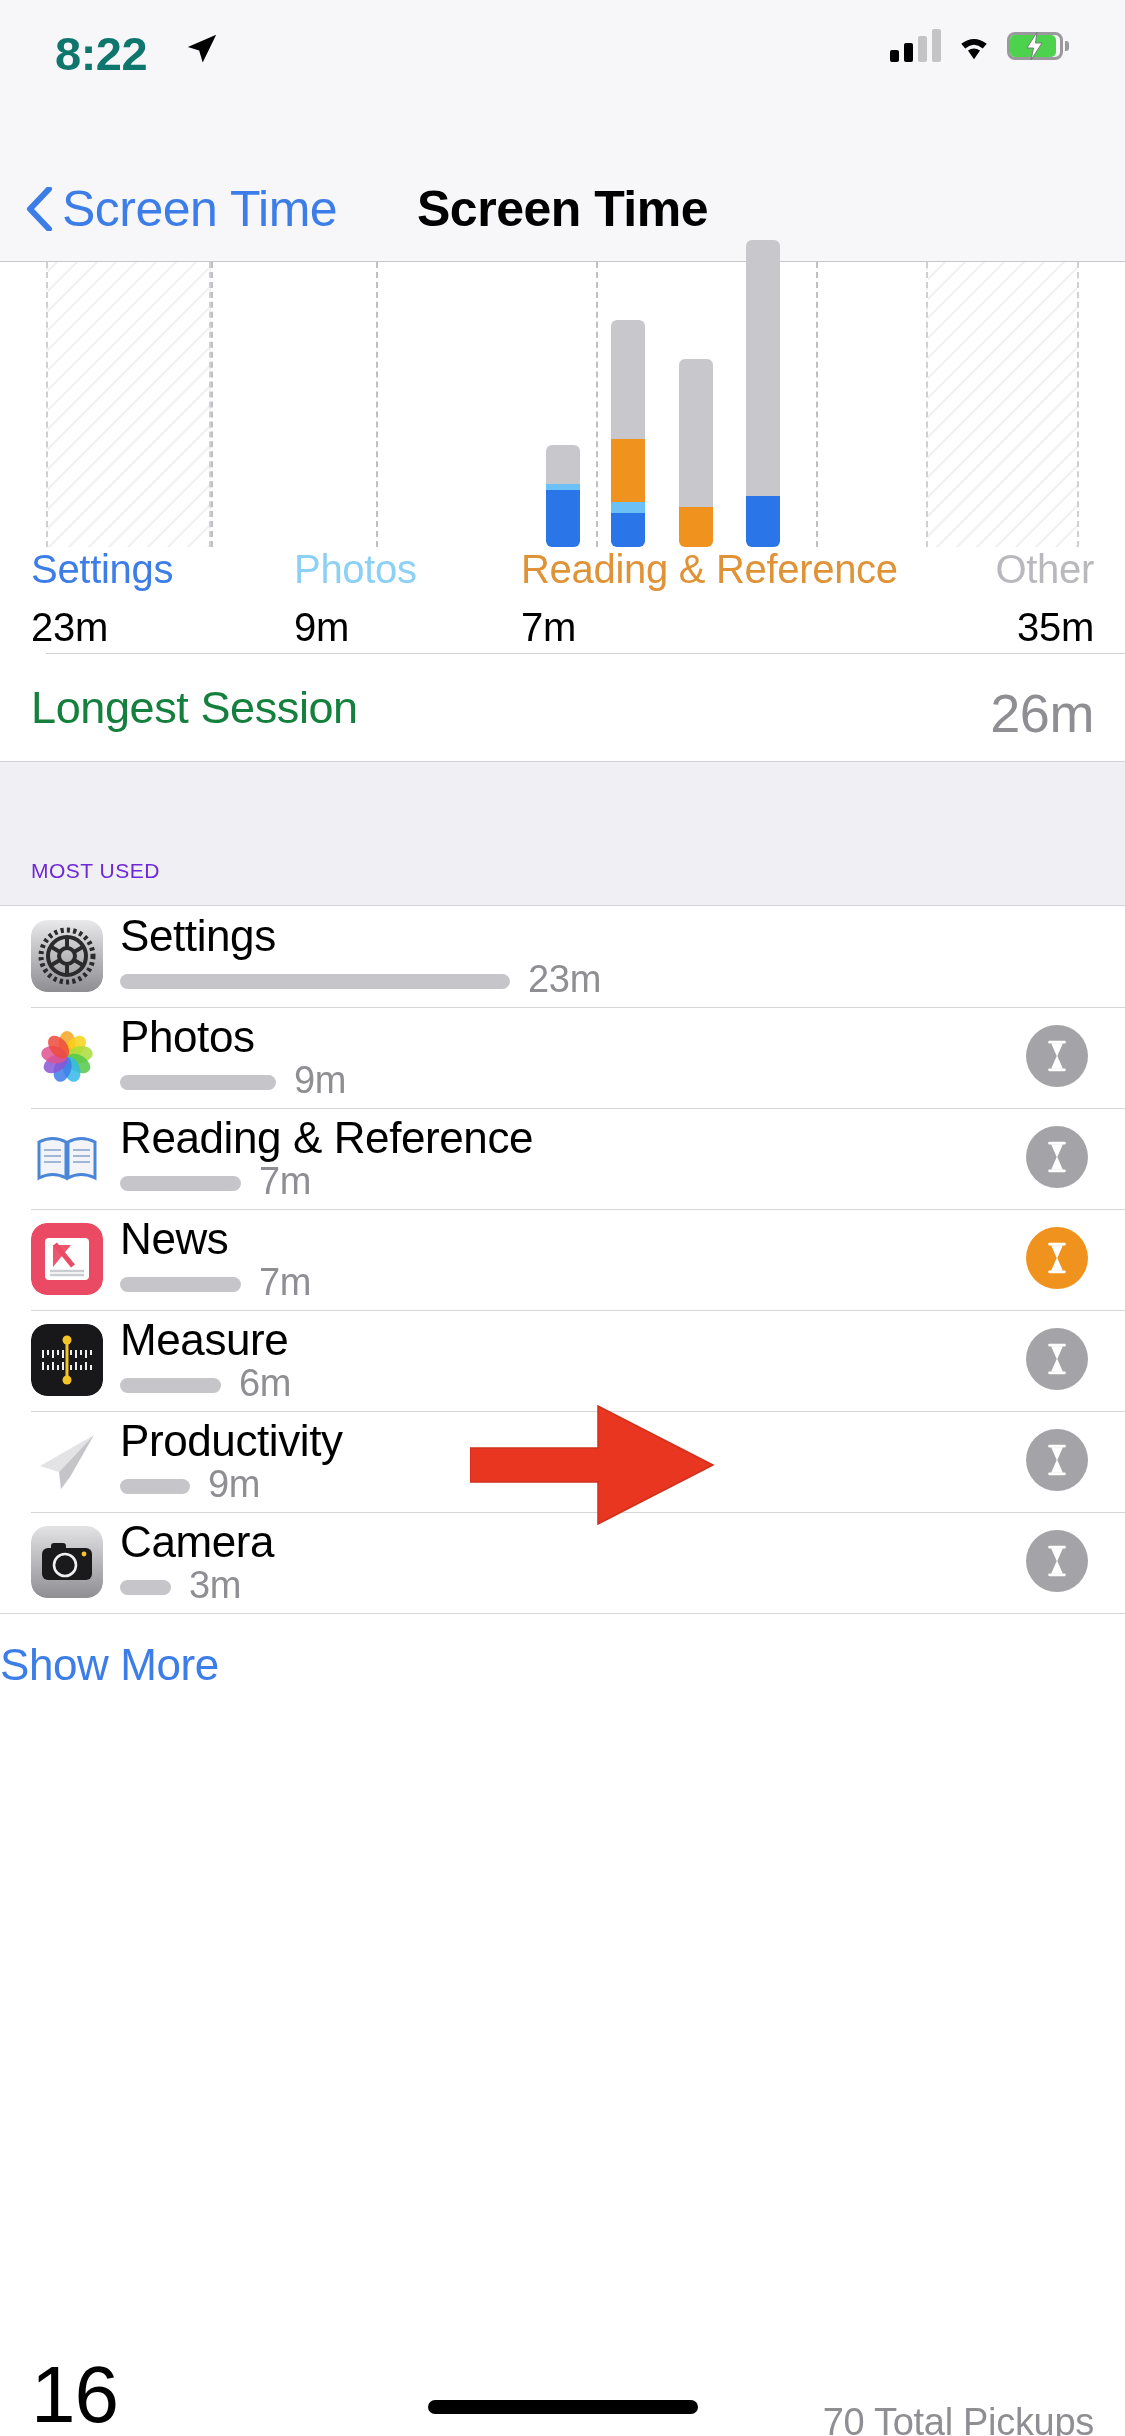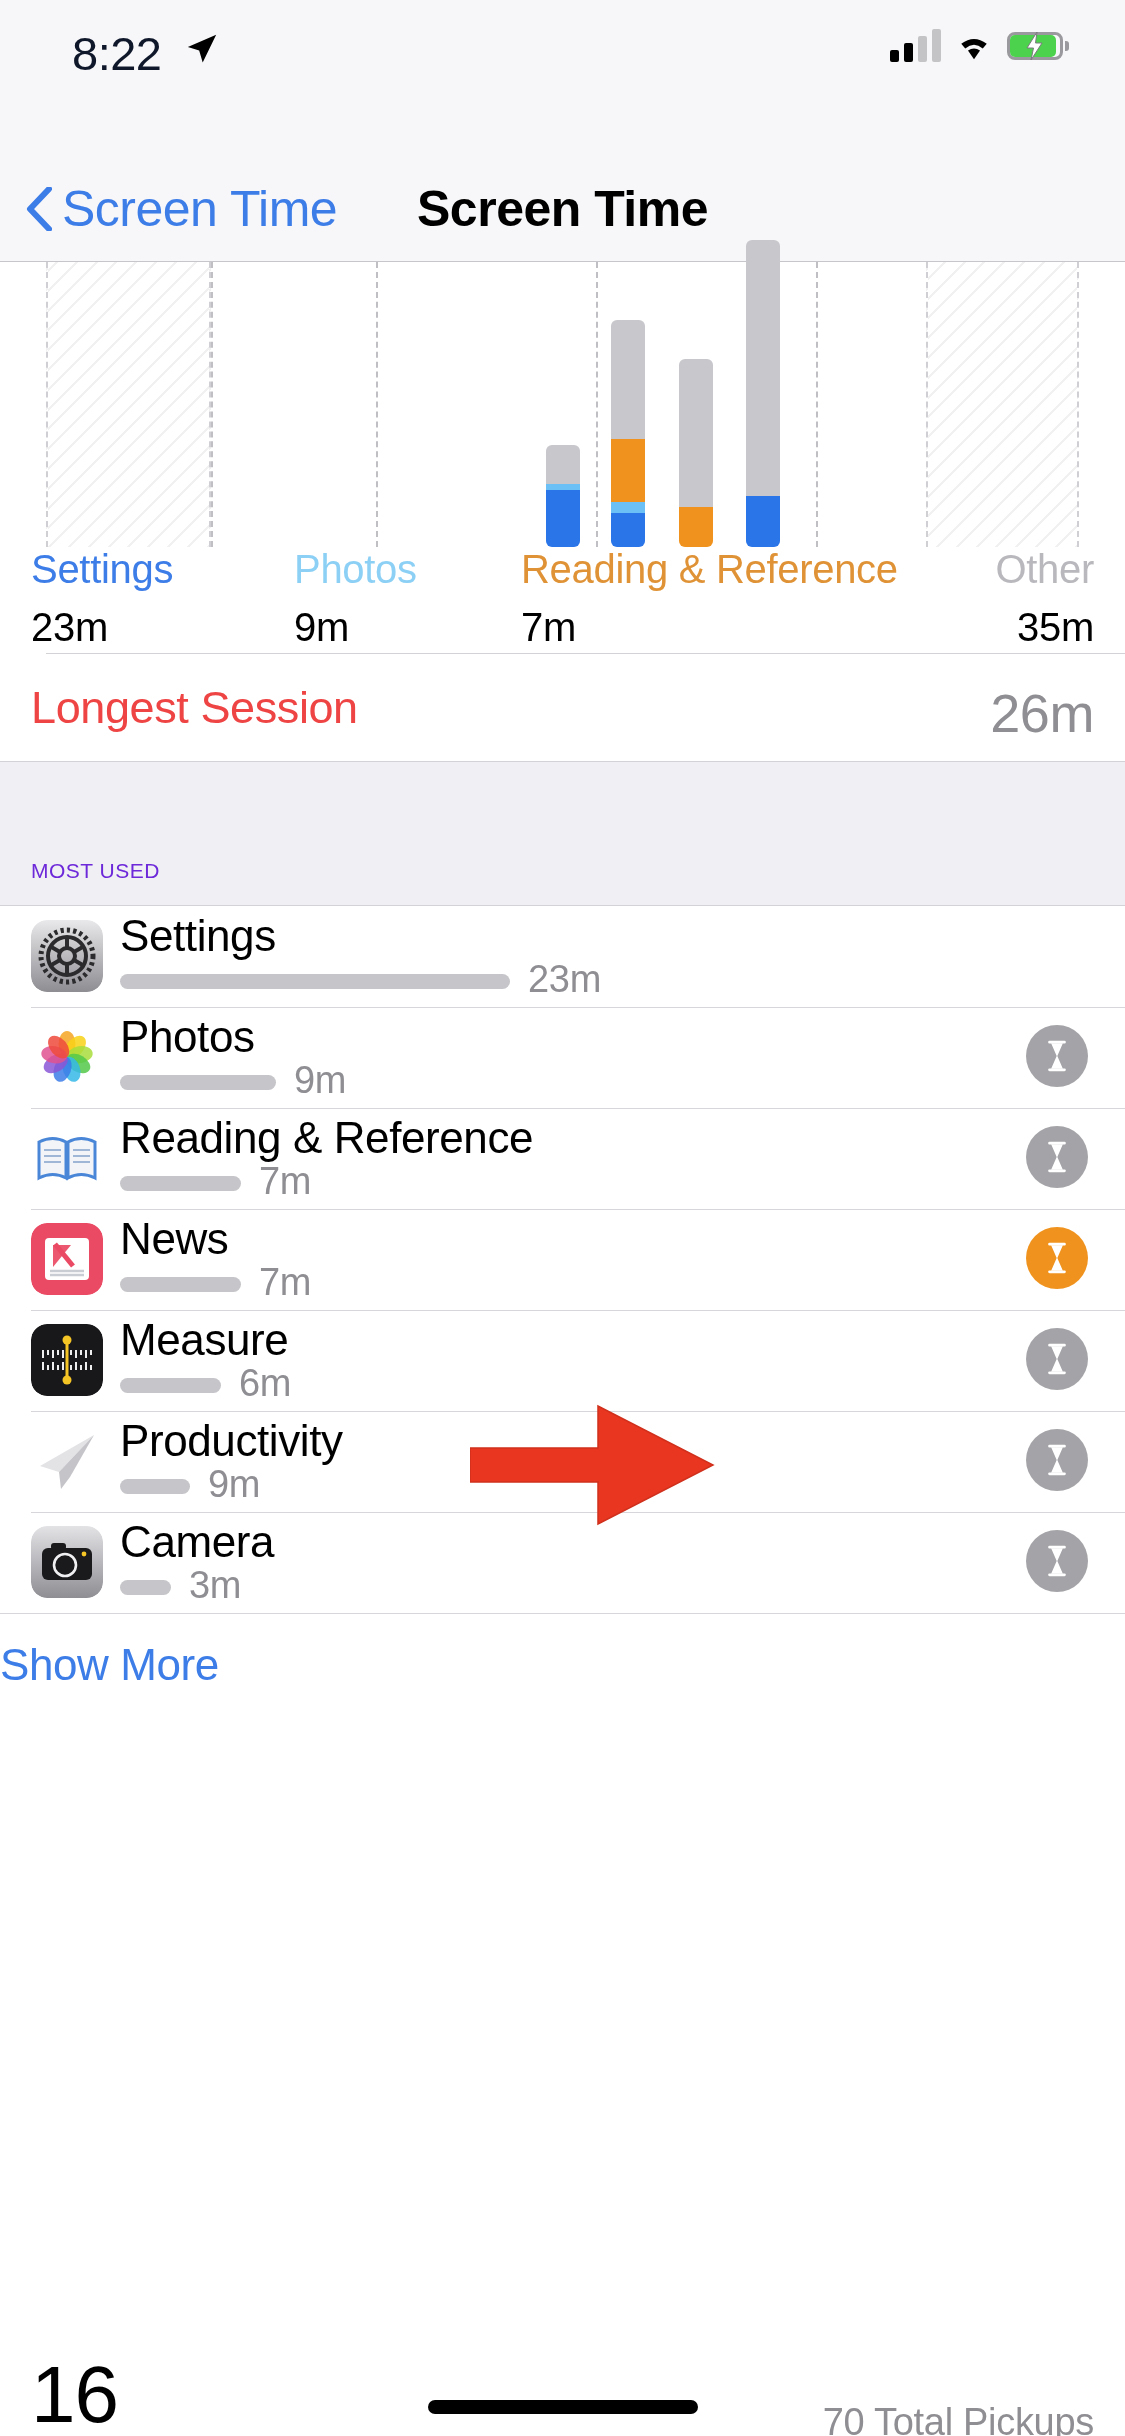--- a/index.html
+++ b/index.html
@@ -11,22 +11,22 @@
     -webkit-font-smoothing: antialiased;
   }
   .phone { position: relative; width: 1125px; height: 2436px; background: #fff; }
 
   
   .statusbar {
     position: absolute; top: 0; left: 0; width: 1125px; height: 100px;
     background: #f7f7f9;
   }
   .sb-time {
-    position: absolute; left: 72px; top: 26px;
-    font-size: 47px; font-weight: 400; color: #0f172a; letter-spacing: -0.5px;
+    position: absolute; left: 55px; top: 26px;
+    font-size: 47px; font-weight: 700; color: #0f766e; letter-spacing: -0.5px;
   }
   .sb-loc { position: absolute; left: 185px; top: 32px; width: 34px; height: 34px; }
   .sb-right { position: absolute; right: 62px; top: 30px; display: flex; align-items: center; gap: 13px; }
   .sb-signal { display: flex; align-items: flex-end; gap: 5px; height: 32px; }
   .sb-signal i { display:block; width: 9px; border-radius: 2px; background: #000; }
   .sb-signal i.b1 { height: 12px; }
   .sb-signal i.b2 { height: 19px; }
   .sb-signal i.b3 { height: 26px; background: #c4c4c6; }
   .sb-signal i.b4 { height: 33px; background: #c4c4c6; }
   .sb-wifi { width: 40px; height: 30px; }
@@ -83,21 +83,21 @@
   .legend-item { position: absolute; top: 0; }
   .legend-name { font-size: 40px; letter-spacing: -0.3px; }
   .legend-val { font-size: 40px; color: #000; margin-top: 13px; letter-spacing: -0.3px; }
 
   
   .sep-line { position: absolute; left: 46px; right: 0; height: 1px; background: #d3d3d7; }
   .row-longest {
     position: absolute; top: 654px; left: 0; width: 1125px; height: 107px;
     background: #fff;
   }
-  .row-longest .lbl { position: absolute; left: 31px; top: 28px; font-size: 45px; color: #ef4444; letter-spacing: -0.4px; }
+  .row-longest .lbl { position: absolute; left: 31px; top: 28px; font-size: 45px; color: #15803d; letter-spacing: -0.4px; }
   .row-longest .val { position: absolute; right: 31px; top: 28px; font-size: 54px; color: #8e8e93; letter-spacing: -0.4px; }
 
   
   .sec-header {
     position: absolute; left: 0; width: 1125px; background: #efeff4;
     border-top: 1px solid #d3d3d7; border-bottom: 1px solid #d3d3d7;
   }
   .sec-header span {
     position: absolute; left: 31px; bottom: 22px;
     font-size: 21px; color: #6d28d9; letter-spacing: 0.5px;

